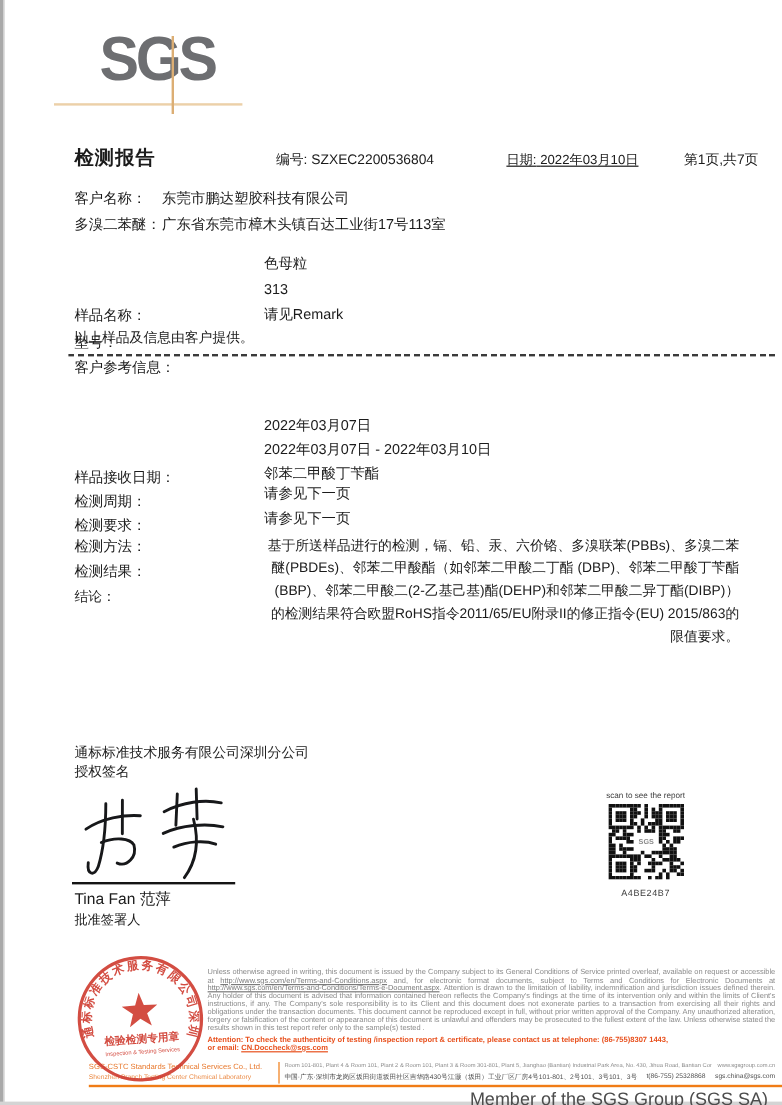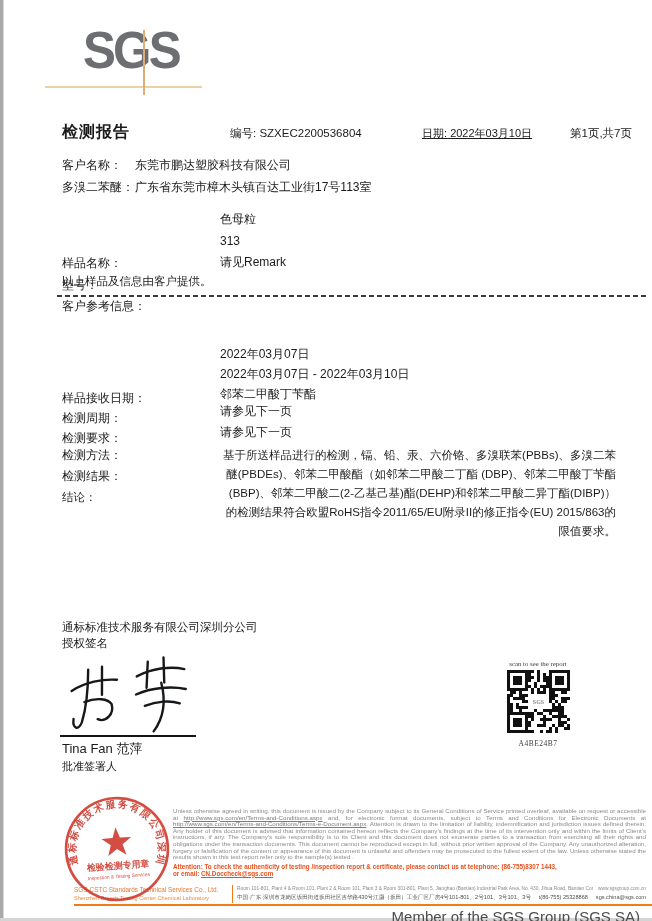--- a/index.html
+++ b/index.html
@@ -41,21 +41,21 @@
 
   
   .sig-company{position:absolute;left:62px;top:620px;font-size:11.5px;}
   .sig-auth{position:absolute;left:62px;top:636px;font-size:11.5px;}
   .sig-svg{position:absolute;left:58px;top:652px;}
   .sig-underline{position:absolute;left:60px;top:735px;width:136px;height:1.5px;background:#141414;}
   .sig-name{position:absolute;left:62px;top:740px;font-size:13px;}
   .sig-title{position:absolute;left:62px;top:759px;font-size:11px;}
 
   
-  .qr-block{position:absolute;left:492px;top:660px;width:92px;text-align:center;font-family:Liberation Serif, serif;}
+  .qr-block{position:absolute;left:492px;top:660px;width:92px;text-align:center;}
   .qr-caption{font-size:6.8px;color:#3c3c3c;margin-bottom:3px;}
   .qr-id{font-size:7.5px;color:#3c3c3c;letter-spacing:.5px;margin-top:2px;}
 
   
   .footer-text{position:absolute;left:173px;top:808px;width:473px;}
   .legal{font-size:6.2px;line-height:6.6px;color:#8b8b8b;text-align:justify;}
   .legal .lk{text-decoration:underline;color:#7b7b7b;}
   .attention{margin-top:2px;font-size:6.3px;line-height:7px;color:#e8501d;font-weight:700;}
   .attention .lk{text-decoration:underline;cursor:pointer;}
 

